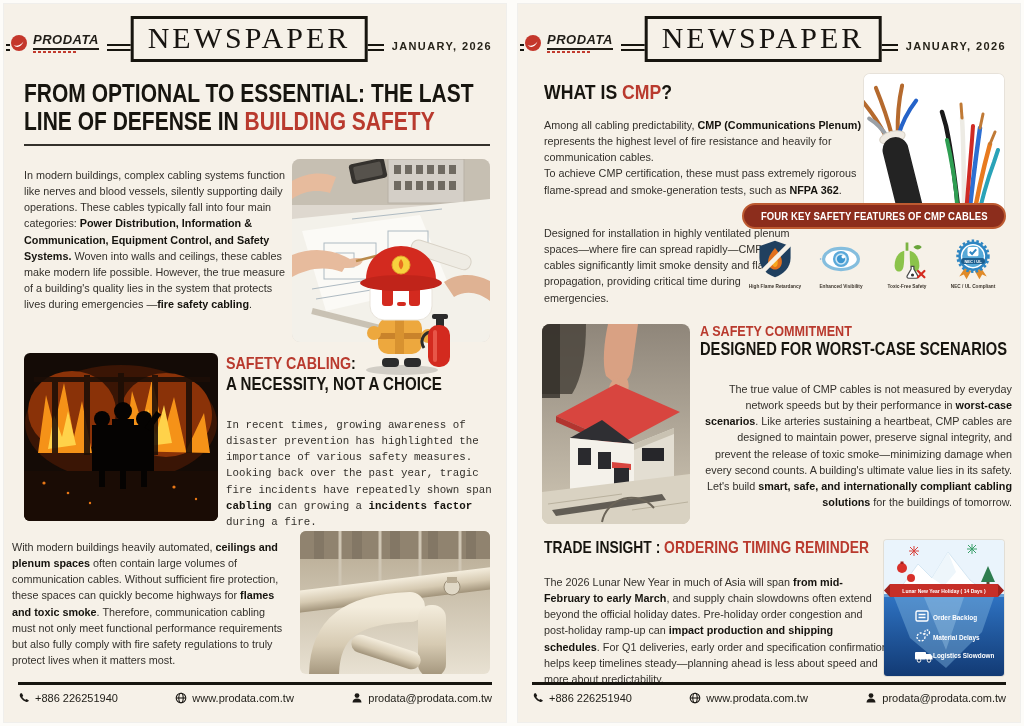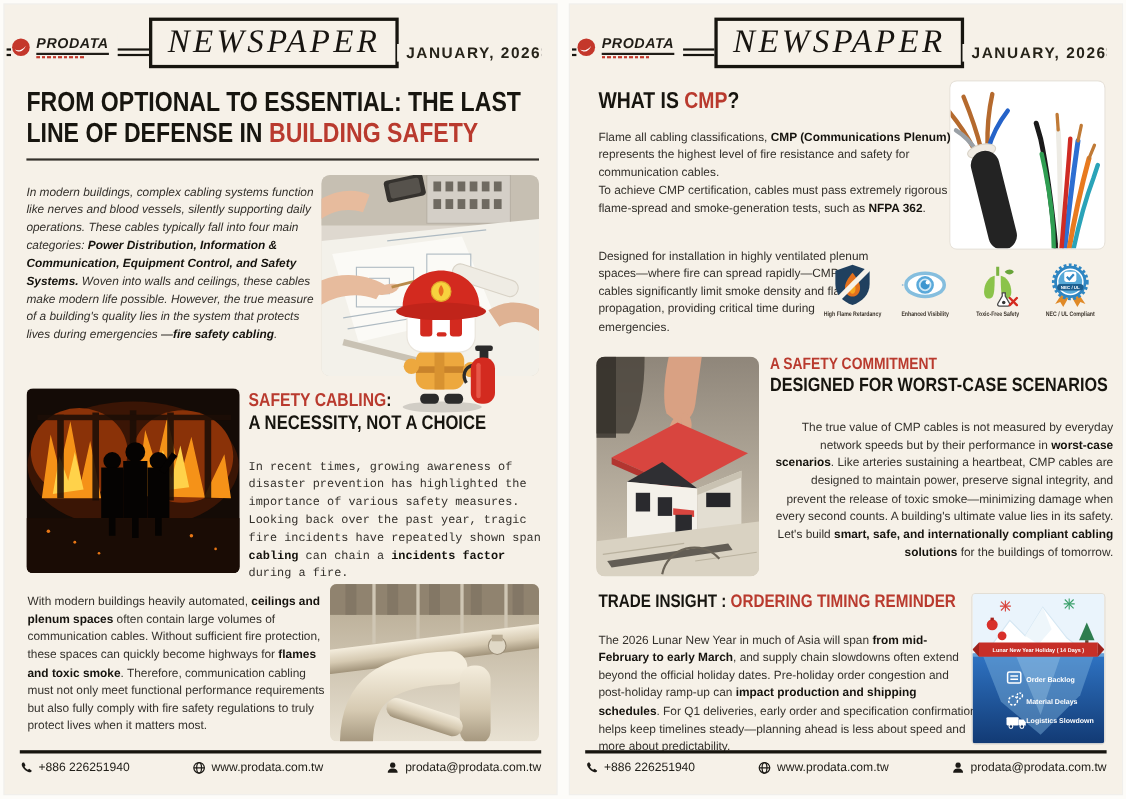--- a/index.html
+++ b/index.html
@@ -19,50 +19,50 @@
   .hdr{position:absolute;top:10px;left:2px;right:14px;height:62px;text-align:right;}
   .hdr .rule{position:absolute;left:0;right:0;height:2px;background:var(--ink);}
   .rule.r1{top:30px;} .rule.r2{top:35px;}
   .logo{position:absolute;left:4px;top:16px;display:flex;align-items:center;gap:5px;
     background:var(--bg);padding:2px 8px 2px 0;z-index:2;}
   .logo-text{font-size:13px;font-weight:800;font-style:italic;letter-spacing:.5px;
     color:#201d17;border-bottom:2px solid #201d17;padding-bottom:1px;}
   .logo-tagline{height:2px;width:44px;margin-top:1px;
     background:repeating-linear-gradient(90deg,#c23b2e 0 3px,transparent 3px 5px);}
   .masthead{position:absolute;left:50%;top:2px;transform:translateX(-50%);
-    background:var(--bg);border:3px solid var(--ink);padding:2px 14px 4px;z-index:2;font-style:italic;}
+    background:var(--bg);border:3px solid var(--ink);padding:2px 14px 4px;z-index:2;}
   .masthead-text{font-family:"Liberation Serif", serif;font-size:30px;letter-spacing:3px;color:#171410;}
-  .hdr-date{position:absolute;right:0;top:26px;font-size:14px;font-weight:700;
+  .hdr-date{position:absolute;right:0;top:26px;font-size:11px;font-weight:700;
     letter-spacing:1.4px;color:#262319;background:var(--bg);padding-left:8px;z-index:2;}
 
   
   .ftr{position:absolute;left:14px;right:14px;bottom:18px;border-top:3px solid var(--ink);
     padding-top:7px;display:flex;justify-content:space-between;align-items:center;
     font-size:11px;color:#23211b;}
   .ftr-item{display:flex;align-items:flex-end;gap:5px;}
   .ftr-item svg{display:block;}
 
   
   .cond{transform:scaleX(.84);transform-origin:left top;}
   .bodytxt{font-size:10.8px;line-height:1.5;color:var(--body);}
   .bodytxt b{color:#15130e;}
   .accent{color:var(--accent);}
   h1,h2,h3{margin:0;font-weight:800;color:var(--ink);letter-spacing:0;}
 
   
   .headline{position:absolute;left:20px;top:76px;width:560px;font-size:25px;line-height:1.1;}
   .hl-rule{position:absolute;left:20px;top:140px;width:466px;height:2px;background:#34312b;}
-  .intro{position:absolute;left:20px;top:152px;width:272px;font-style:italic;}
+  .intro{position:absolute;left:20px;top:152px;width:272px;}
   .photo1{position:absolute;left:288px;top:155px;width:198px;height:183px;border-radius:8px;overflow:hidden;}
   .robot{position:absolute;left:344px;top:236px;width:116px;height:136px;z-index:3;}
   .sec2-head{position:absolute;left:222px;top:350px;width:330px;}
   .sec2-l1{font-size:17px;} .sec2-l2{font-size:18px;}
   .sec2-body{position:absolute;left:222px;top:402px;width:268px;font-family:Liberation Mono, monospace;}
   .photo2{position:absolute;left:20px;top:349px;width:194px;height:168px;border-radius:6px;overflow:hidden;}
-  .closing{position:absolute;left:21px;top:524px;width:278px;}
+  .closing{position:absolute;left:8px;top:524px;width:278px;}
   .photo3{position:absolute;left:296px;top:527px;width:190px;height:143px;border-radius:6px;overflow:hidden;}
 
   
   .whatis-head{position:absolute;left:26px;top:76px;width:420px;font-size:21px;}
   .r-p1{position:absolute;left:26px;top:102px;width:336px;}
   .photo4{position:absolute;left:346px;top:70px;width:140px;height:152px;border-radius:6px;overflow:hidden;
     background:#fff;box-shadow:0 0 0 1px rgba(0,0,0,.06);}
   .banner{position:absolute;left:224px;top:199px;width:264px;height:26px;background:var(--banner);
     border:2px solid #bd5a31;border-radius:14px;display:flex;align-items:center;justify-content:center;
     z-index:2;box-sizing:border-box;}
@@ -182,21 +182,21 @@
       <rect x="80" y="85" width="22" height="42" rx="10" fill="#d32a1f"></rect>
       <rect x="85" y="90" width="4" height="32" rx="2" fill="#ef6a5a" opacity=".7"></rect>
     </svg>
   </div>
 
   <div class="sec2-head cond">
     <h2 class="sec2-l1"><span class="accent">SAFETY CABLING</span><span>:</span></h2>
     <h2 class="sec2-l2">A NECESSITY, NOT A CHOICE</h2>
   </div>
 
-  <p class="sec2-body bodytxt"><span>In recent times, growing awareness of disaster prevention has highlighted the importance of various safety measures.</span><br><span>Looking back over the past year, tragic fire incidents have repeatedly shown span </span><b>cabling</b><span> can chain a </span><b>incidents factor</b><span> during a fire.</span></p>
+  <p class="sec2-body bodytxt"><span>In recent times, growing awareness of disaster prevention has highlighted the importance of various safety measures.</span><br><span>Looking back over the past year, tragic fire incidents have repeatedly shown span </span><b>cabling</b><span> can growing a </span><b>incidents factor</b><span> during a fire.</span></p>
 
   <div class="photo2">
     <svg width="194" height="168" viewBox="0 0 194 168">
       <rect width="194" height="168" fill="#140b06"></rect>
       <ellipse cx="97" cy="70" rx="96" ry="58" fill="#3a1505"></ellipse>
       <ellipse cx="48" cy="58" rx="44" ry="40" fill="#8a3208"></ellipse>
       <ellipse cx="142" cy="62" rx="46" ry="42" fill="#8a3208"></ellipse>
       <path d="M14,100 L22,42 L30,74 L40,30 L50,84 L58,48 L68,100 Z" fill="#f59218"></path>
       <path d="M100,98 L108,38 L118,70 L128,26 L140,80 L150,44 L162,98 L180,60 L186,100 Z" fill="#f59218"></path>
       <path d="M24,96 L30,62 L38,84 L44,58 L52,92 Z" fill="#ffd24a"></path>
@@ -312,21 +312,21 @@
       </div>
     </div>
     <div class="masthead">
       <div class="masthead-text">NEWSPAPER</div>
     </div>
     <div class="hdr-date">JANUARY, 2026</div>
   </div>
 
   <h2 class="whatis-head cond"><span>WHAT IS </span><span class="accent">CMP</span><span>?</span></h2>
 
-  <p class="r-p1 bodytxt"><span>Flame all cabling classifications, </span><b>CMP (Communications Plenum)</b><span> represents the highest level of fire resistance and safety for communication cables.</span><br><span>To achieve CMP certification, cables must pass extremely rigorous flame-spread and smoke-generation tests, such as </span><b>NFPA 362</b><span>.</span></p>
+  <p class="r-p1 bodytxt"><span>Among all cabling predictability, </span><b>CMP (Communications Plenum)</b><span> represents the highest level of fire resistance and heavily for communication cables.</span><br><span>To achieve CMP certification, these must pass extremely rigorous flame-spread and smoke-generation tests, such as </span><b>NFPA 362</b><span>.</span></p>
 
   <div class="photo4">
     <svg width="140" height="152" viewBox="0 0 140 152">
       <rect width="140" height="152" fill="#ffffff"></rect>
       <g stroke-linecap="round">
         <g transform="rotate(-14 40 110)">
           <path d="M34,60 C30,42 24,28 18,16" stroke="#b56a2e" stroke-width="4" fill="none"></path>
           <path d="M40,60 C40,38 38,24 36,10" stroke="#b56a2e" stroke-width="4" fill="none"></path>
           <path d="M46,60 C50,42 56,26 62,14" stroke="#b56a2e" stroke-width="4" fill="none"></path>
           <path d="M46,62 C54,48 62,40 72,32" stroke="#2563c9" stroke-width="4" fill="none"></path>
@@ -343,20 +343,23 @@
         <path d="M126,70 L131,58" stroke="#c07a36" stroke-width="3" fill="none"></path>
         <path d="M101,152 C104,118 106,92 108,66 L109,52" stroke="#cf2b24" stroke-width="4" fill="none"></path>
         <path d="M94,152 C94,122 90,100 86,80 L83,66" stroke="#2f9e52" stroke-width="4" fill="none"></path>
         <path d="M112,152 C118,124 124,104 130,88 L134,76" stroke="#2aa3b8" stroke-width="4" fill="none"></path>
       </g>
     </svg>
   </div>
 
   <p class="r-p2 bodytxt">Designed for installation in highly ventilated plenum spaces—where fire can spread rapidly—CMP cables significantly limit smoke density and flame propagation, providing critical time during emergencies.</p>
 
+  <div class="banner">
+    <span class="banner-text">FOUR KEY SAFETY FEATURES OF CMP CABLES</span>
+  </div>
 
   <div class="features">
     <div class="feat">
       <svg class="feat-icon" width="44" height="44" viewBox="0 0 48 48">
         <path d="M24,4 L41,10 V23 C41,33.5 33.5,40.5 24,44 C14.5,40.5 7,33.5 7,23 V10 Z" fill="#20405f"></path>
         <path d="M24,12 C20,17 16.5,21.5 16.5,27 C16.5,32.3 20,35.5 24,35.5 C28,35.5 31.5,32.3 31.5,27 C31.5,21.5 28,17 24,12 Z" fill="#e2701d"></path>
         <path d="M24,20 C22,23 21,25 21,28 C21,31 22.5,32.8 24,32.8 C25.5,32.8 27,31 27,28 C27,25 26,23 24,20 Z" fill="#f6a71f"></path>
         <rect x="-8" y="21.5" width="64" height="5" fill="#f6f1e8" transform="rotate(-45 24 24)"></rect>
       </svg>
       <div class="feat-label">High Flame Retardancy</div>

